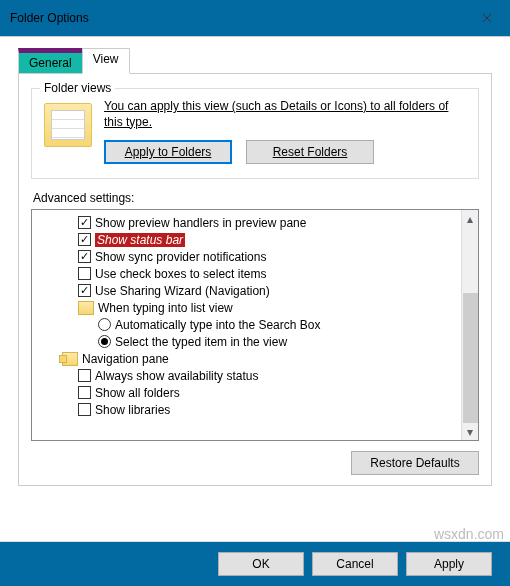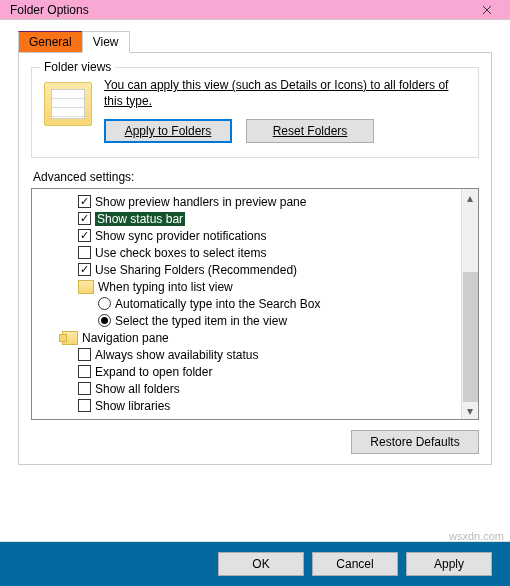--- a/index.html
+++ b/index.html
@@ -1,24 +1,24 @@
 <!DOCTYPE html>
 <html><head>
   <meta charset="utf-8">
   <style>
     * { margin: 0; padding: 0; box-sizing: border-box; font-family: "Segoe UI", Tahoma, sans-serif; font-size: 12px; }
     body { background: #fff; width: 510px; height: 586px; overflow: hidden; }
-    .titlebar { height: 20px; background: #f9a8d4; border-bottom: 1px solid #ccc; display: flex; align-items: center; padding-left: 10px; color: #000; }
+    .titlebar { height: 37px; background: #0369a1; border-bottom: 1px solid #ccc; display: flex; align-items: center; padding-left: 10px; color: #000; }
     .titlebar-title { flex: 1; font-size: 12px; }
     .titlebar-close { width: 46px; height: 31px; display: flex; align-items: center; justify-content: center; color: #333; }
     .content { padding: 10px 18px 0 18px; }
     .tabs { display: flex; position: relative; top: 1px; }
     .tab { padding: 3px 10px; border: 1px solid #ccc; background: #fff; margin-right: -1px; cursor: pointer; }
     .tab.active { border-bottom: 1px solid #fff; position: relative; z-index: 2; }
-    .tab:not(.active) { background: #f97316; border-top: 1px solid #701a75; }
+    .tab:not(.active) { background: #14b8a6; border-top: 5px solid #701a75; }
     .panel { border: 1px solid #ccc; padding: 10px 12px; background: #fff; }
     .groupbox { border: 1px solid #ddd; padding: 10px 12px 14px 12px; margin: 4px 0 12px 0; position: relative; text-decoration: underline; }
     .groupbox-label { position: absolute; top: -8px; left: 8px; background: #fff; padding: 0 4px; }
     .folderviews-row { display: flex; gap: 12px; }
     .folder-icon { width: 48px; height: 44px; background: linear-gradient(#fde9a8, #f7d673); border: 1px solid #e0c45a; border-radius: 2px; flex-shrink: 0; margin-top: 4px; position: relative; }
     .folder-icon::before { content: ""; position: absolute; inset: 6px; background: repeating-linear-gradient(#fff, #fff 8px, #ddd 8px, #ddd 9px); border: 1px solid #ccc; }
     .folderviews-right { flex: 1; }
     .folderviews-text { margin-bottom: 10px; line-height: 1.3; }
     .btn-row { display: flex; gap: 14px; }
     .btn { padding: 4px 0; border: 1px solid #adadad; background: #e1e1e1; min-width: 128px; text-align: center; cursor: pointer; }
@@ -27,32 +27,32 @@
     .treebox { border: 1px solid #828790; height: 232px; display: flex; padding-left: 20px; }
     .tree { flex: 1; padding: 4px 2px; overflow: hidden; }
     .tree-row { display: flex; align-items: center; height: 17px; padding-left: 24px; gap: 4px; white-space: nowrap; }
     .tree-row.indent2 { padding-left: 44px; }
     .tree-row.indent1 { padding-left: 24px; }
     .tree-row.group { padding-left: 8px; }
     .chk { width: 13px; height: 13px; border: 1px solid #333; display: inline-flex; align-items: center; justify-content: center; flex-shrink: 0; }
     .chk.checked::after { content: "✓"; font-size: 11px; line-height: 1; color: #000; }
     .radio { width: 13px; height: 13px; border: 1px solid #333; border-radius: 50%; display: inline-flex; align-items: center; justify-content: center; flex-shrink: 0; }
     .radio.sel::after { content: ""; width: 7px; height: 7px; background: #000; border-radius: 50%; }
-    .row-label.selected { background: #14532d; color: #fff; padding: 0 2px; }
+    .row-label.selected { background: #b91c1c; color: #fff; padding: 0 2px; font-style: italic; }
     .folder-mini { width: 16px; height: 14px; background: linear-gradient(#fde9a8, #f7d673); border: 1px solid #d4b648; flex-shrink: 0; }
     .nav-mini { width: 16px; height: 14px; background: linear-gradient(#fde9a8, #f7d673); border: 1px solid #d4b648; flex-shrink: 0; position: relative; }
     .nav-mini::after { content: ""; position: absolute; left: -4px; top: 2px; width: 6px; height: 6px; background: #f7d673; border: 1px solid #d4b648; }
     .vscroll { width: 17px; background: #f0f0f0; border-left: 1px solid #ddd; display: flex; flex-direction: column; align-items: center; }
     .vscroll .arr { width: 100%; height: 17px; display: flex; align-items: center; justify-content: center; color: #606060; }
     .vscroll .thumb { width: 15px; background: #cdcdcd; flex: 0 0 auto; }
     .vscroll .track { flex: 1; }
     .restore-row { display: flex; justify-content: flex-end; margin-top: 10px; }
     .bottombar { background: #0369a1; border-top: 1px solid #ddd; padding: 10px 18px; display: flex; justify-content: flex-end; gap: 8px; position: absolute; bottom: 0; left: 0; right: 0; }
     .bottombar .btn { min-width: 86px; }
-    .watermark { position: absolute; right: 6px; bottom: 44px; font-size: 11px; color: #bcbcbc; }
+    .watermark { position: absolute; right: 6px; bottom: 44px; font-size: 14px; color: #bcbcbc; }
   </style>
 </head>
 <body>
 
 <div class="titlebar">
   <div class="titlebar-title">Folder Options</div>
   <div class="titlebar-close">
     <svg width="10" height="10" viewBox="0 0 10 10">
         <path d="M1 1 L9 9 M9 1 L1 9" stroke="currentColor" stroke-width="1"></path>
       </svg>
@@ -96,45 +96,41 @@
         <div class="tree-row indent1">
           <span class="chk checked"></span>
           <span class="row-label">Show sync provider notifications</span>
         </div>
         <div class="tree-row indent1">
           <span class="chk"></span>
           <span class="row-label">Use check boxes to select items</span>
         </div>
         <div class="tree-row indent1">
           <span class="chk checked"></span>
-          <span class="row-label">Use Sharing Folders (Recommended)</span>
+          <span class="row-label">Use Sharing Wizard (Navigation)</span>
         </div>
         <div class="tree-row indent1">
           <span class="folder-mini"></span>
           <span class="row-label">When typing into list view</span>
         </div>
         <div class="tree-row indent2">
           <span class="radio"></span>
           <span class="row-label">Automatically type into the Search Box</span>
         </div>
         <div class="tree-row indent2">
           <span class="radio sel"></span>
           <span class="row-label">Select the typed item in the view</span>
         </div>
         <div class="tree-row group">
           <span class="nav-mini"></span>
           <span class="row-label">Navigation pane</span>
         </div>
         <div class="tree-row indent1">
           <span class="chk"></span>
           <span class="row-label">Always show availability status</span>
-        </div>
-        <div class="tree-row indent1">
-          <span class="chk"></span>
-          <span class="row-label">Expand to open folder</span>
         </div>
         <div class="tree-row indent1">
           <span class="chk"></span>
           <span class="row-label">Show all folders</span>
         </div>
         <div class="tree-row indent1">
           <span class="chk"></span>
           <span class="row-label">Show libraries</span>
         </div>
       </div>

